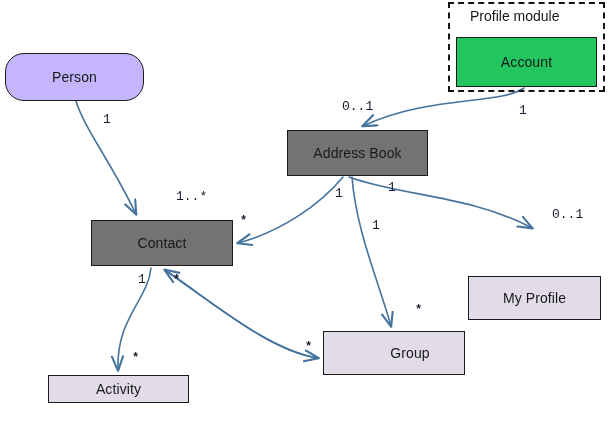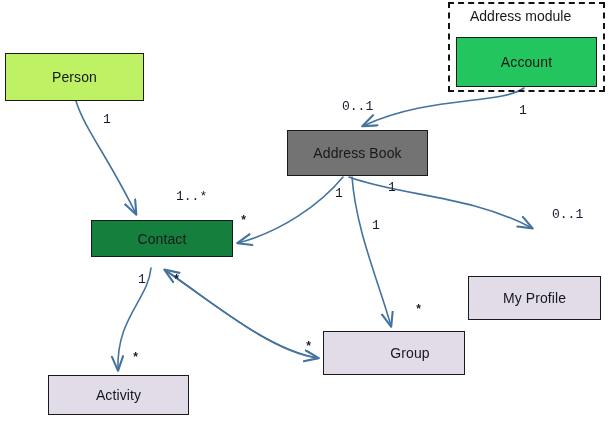--- a/index.html
+++ b/index.html
@@ -84,30 +84,30 @@
         <path d="M 343 177 C 320 205 280 232 238 243" fill="none" stroke="#44739E" stroke-width="1.6" stroke-linecap="round" marker-end="url(#arrowhead)"></path>
         <path d="M 349 177 C 400 196 470 195 532 228" fill="none" stroke="#44739E" stroke-width="1.6" stroke-linecap="round" marker-end="url(#arrowhead)"></path>
         <path d="M 352 177 C 356 230 378 280 391 326" fill="none" stroke="#44739E" stroke-width="1.6" stroke-linecap="round" marker-end="url(#arrowhead)"></path>
         <path d="M 151 268 C 148 300 116 318 118 370" fill="none" stroke="#44739E" stroke-width="1.6" stroke-linecap="round" marker-end="url(#arrowhead)"></path>
         <path d="M 318 358 C 270 352 210 300 165 270" fill="none" stroke="#44739E" stroke-width="1.6" stroke-linecap="round" marker-end="url(#arrowhead)"></path>
         <path d="M 165 270 C 215 305 270 350 318 358" fill="none" stroke="#44739E" stroke-width="1.6" stroke-linecap="round" marker-end="url(#arrowhead)"></path>
       </g>
   </svg>
 
   <div class="module-frame" style="left: 448px; top: 2px; width: 157px; height: 90px; border-color: rgb(19, 19, 19);"></div>
-  <div class="module-title" style="left: 470px; top: 8px;">Address module</div>
+  <div class="module-title" style="left: 470px; top: 8px;">Profile module</div>
 
   <div id="node-layer">
-      <div class="node" style="left: 5px; top: 53px; width: 139px; height: 48px; background: #bef264; border-color: rgb(26, 26, 26);">Person</div>
+      <div class="node" style="left: 5px; top: 53px; width: 139px; height: 48px; background: #c4b5fd; border-color: rgb(26, 26, 26); border-radius: 19px;">Person</div>
       <div class="node" style="left: 456px; top: 37px; width: 141px; height: 50px; background: #22c55e; border-color: rgb(26, 26, 26);">Account</div>
       <div class="node" style="left: 287px; top: 130px; width: 141px; height: 46px; background: #737373; border-color: rgb(26, 26, 26);">Address Book</div>
-      <div class="node" style="left: 91px; top: 220px; width: 142px; height: 37px; background: #15803d; border-color: rgb(26, 26, 26);">Contact</div>
+      <div class="node" style="left: 91px; top: 220px; width: 142px; height: 46px; background: #737373; border-color: rgb(26, 26, 26);">Contact</div>
       <div class="node" style="left: 468px; top: 232px; width: 133px; height: 44px; background: rgb(226, 220, 233); border-color: rgb(26, 26, 26); margin-top: 44px;">My Profile</div>
       <div class="node" style="left: 323px; top: 331px; width: 142px; height: 44px; background: rgb(226, 220, 233); border-color: rgb(26, 26, 26); padding-left: 32px;">Group</div>
-      <div class="node" style="left: 48px; top: 375px; width: 141px; height: 40px; background: rgb(226, 220, 233); border-color: rgb(26, 26, 26);">Activity</div>
+      <div class="node" style="left: 48px; top: 375px; width: 141px; height: 28px; background: rgb(226, 220, 233); border-color: rgb(26, 26, 26);">Activity</div>
     </div>
   <div id="mult-layer">
       <div class="mult" style="left: 103px; top: 113px; color: rgb(26, 26, 46);">1</div>
       <div class="mult" style="left: 176px; top: 190px; color: rgb(26, 26, 46);">1..*</div>
       <div class="mult" style="left: 519px; top: 104px; color: rgb(26, 26, 46);">1</div>
       <div class="mult" style="left: 342px; top: 100px; color: rgb(26, 26, 46);">0..1</div>
       <div class="mult" style="left: 335px; top: 187px; color: rgb(26, 26, 46);">1</div>
       <div class="mult" style="left: 388px; top: 181px; color: rgb(26, 26, 46);">1</div>
       <div class="mult" style="left: 372px; top: 219px; color: rgb(26, 26, 46);">1</div>
       <div class="mult" style="left: 552px; top: 208px; color: rgb(26, 26, 46);">0..1</div>

